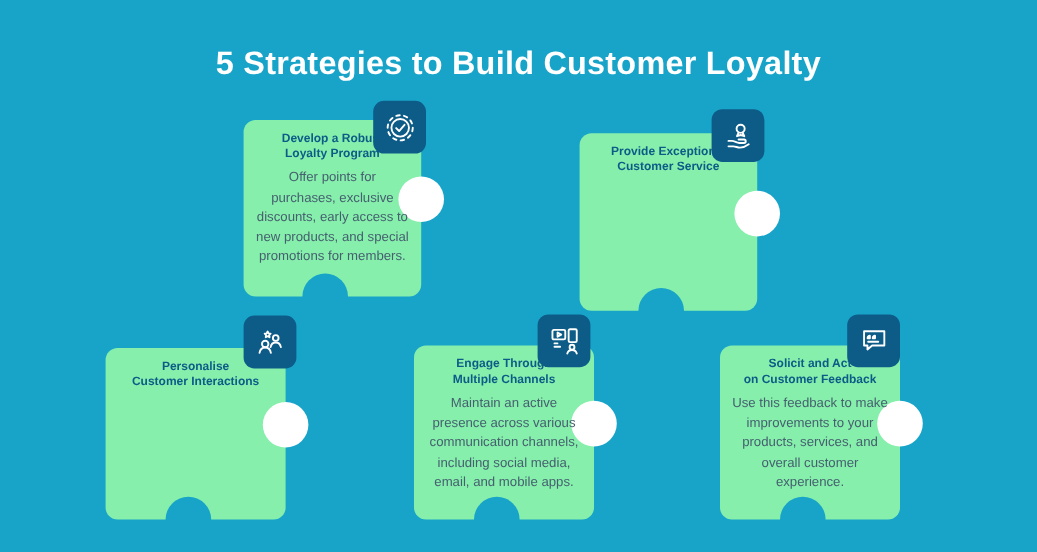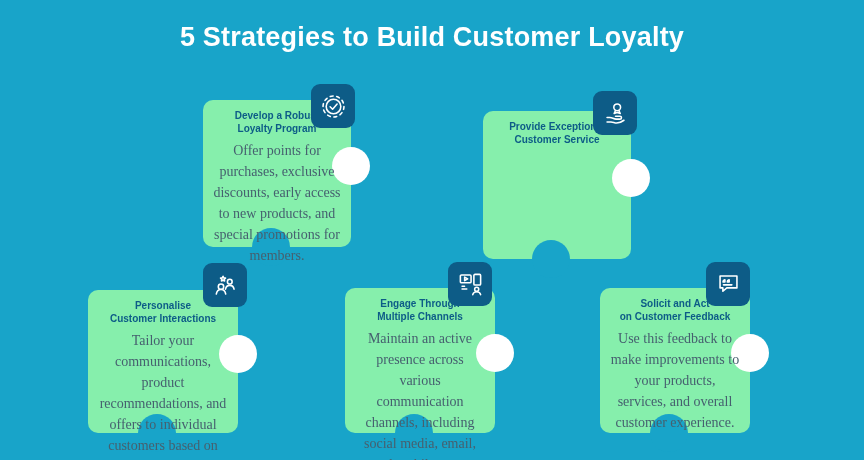--- a/index.html
+++ b/index.html
@@ -1,34 +1,34 @@
 <!DOCTYPE html>
 <html><head>
 <meta charset="utf-8">
 <style>
   html,body{margin:0;padding:0;}
   body{font-family:"Liberation Sans",sans-serif;background:#18A4C9;}
   #stage{position:relative;width:864px;height:460px;background:#18A4C9;overflow:hidden;}
 
-  .title{position:absolute;top:22px;left:0;width:864px;text-align:center;
+  .title{position:absolute;top:38px;left:0;width:864px;text-align:center;
          color:#FFFFFF;font-size:27px;font-weight:bold;letter-spacing:.2px;}
 
   .card{position:absolute;background:#86efac;border-radius:10px;text-align:center;}
   .card .tab{position:absolute;width:38px;height:38px;background:#FFFFFF;
              border-radius:50%;right:-19px;top:calc(45% - 19px);z-index:1;}
   .card .notch{position:absolute;width:38px;height:38px;background:#18A4C9;
                border-radius:50%;bottom:-19px;left:calc(46% - 19px);z-index:2;}
   .badge{position:absolute;width:44px;height:44px;background:#0D5C87;
          border-radius:9px;display:flex;align-items:center;justify-content:center;z-index:3;}
   .badge svg{width:27px;height:27px;stroke:#FFFFFF;stroke-width:1.4;fill:none;
              stroke-linecap:round;stroke-linejoin:round;}
   .card h3{position:relative;z-index:2;margin:0;padding:9px 10px 3px 10px;
            font-size:10px;line-height:1.32;color:#0D5C87;white-space:pre;}
   .card p{position:relative;z-index:2;margin:0;padding:2px 10px 0 10px;
-          font-size:14px;line-height:1.5;color:#46606F;font-family:Liberation Serif, serif;}
+          font-size:11px;line-height:1.5;color:#46606F;}
 
   .c1{left:203px;top:100px;width:148px;height:147px;}
   .c2{left:483px;top:111px;width:148px;height:148px;}
   .c3{left:88px; top:290px;width:150px;height:143px;}
   .c4{left:345px;top:288px;width:150px;height:145px;}
   .c5{left:600px;top:288px;width:150px;height:145px;}
 
   .c1 .badge{left:108px;top:-16px;}
   .c2 .badge{left:110px;top:-20px;}
   .c3 .badge{left:115px;top:-27px;}
@@ -79,21 +79,20 @@
       <svg viewBox="0 0 24 24">
         <path d="M9.8 3.8l.7 1.4 1.5.2-1.1 1.1.3 1.5-1.4-.7-1.4.7.3-1.5-1.1-1.1 1.5-.2z"></path>
         <circle cx="15.8" cy="8.6" r="2.1"></circle>
         <path d="M12 15.3c.4-2.1 1.9-3.4 3.8-3.4s3.4 1.3 3.8 3.4"></path>
         <circle cx="8" cy="13" r="2.4"></circle>
         <path d="M3.8 19.6c.4-2.4 2.1-4 4.2-4s3.8 1.6 4.2 4"></path>
       </svg>
     </div>
     <h3>Personalise
 Customer Interactions</h3>
-    <p>Tailor your communications, product recommendations, and offers to individual customers based on past interactions and purchases.</p>
   </div>
 
   <div class="card c5">
     <div class="tab"></div>
     <div class="notch"></div>
     <div class="badge">
       <svg viewBox="0 0 24 24">
         <path d="M4.5 4.5h15v10.5h-9l-3.5 3v-3h-2.5z"></path>
         <path d="M8.6 7.8c-.9.2-1.5 1-1.5 1.9h1.7V7.8z"></path>
         <path d="M12.4 7.8c-.9.2-1.5 1-1.5 1.9h1.7V7.8z"></path>

